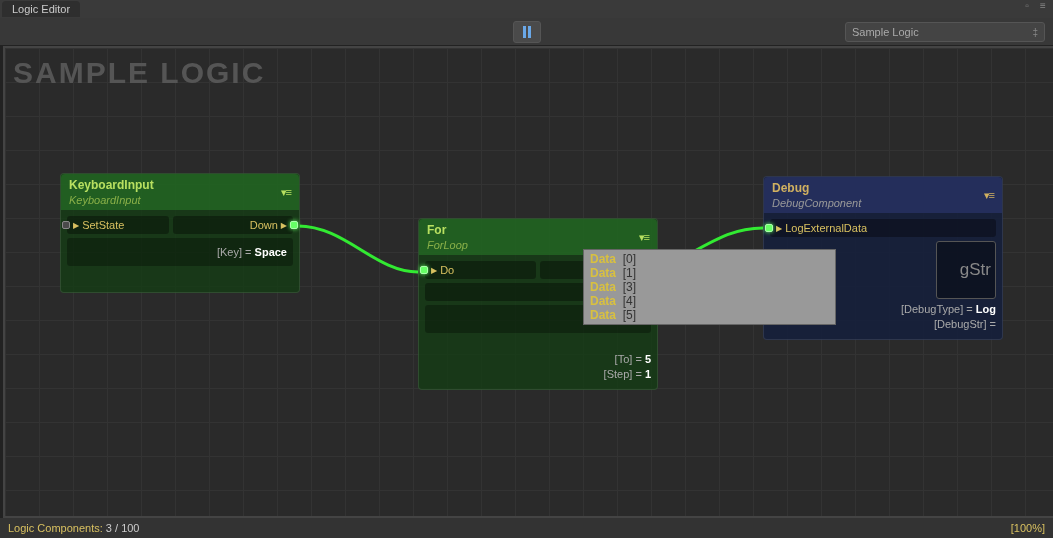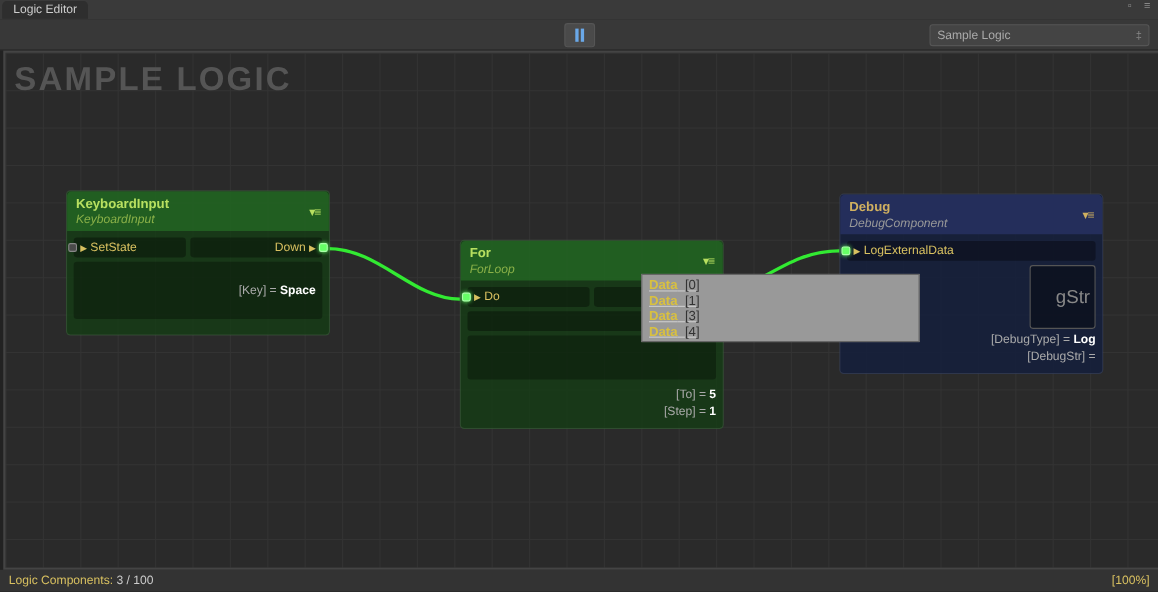--- a/index.html
+++ b/index.html
@@ -47,23 +47,23 @@
 .port { width: 8px; height: 8px; background: #4a4a4a; border: 1px solid #888; border-radius: 2px; position: absolute; }
 .port.active { background: #6f6; border-color: #afa; box-shadow: 0 0 4px #6f6; }
 .port.left { left: -5px; }
 .port.right { right: -5px; }
 
 .cable { position: absolute; pointer-events: none; }
 
 .kv-line { text-align: right; font-size: 11px; color: #aaa; margin-bottom: 3px; }
 .kv-line b { color: #fff; font-weight: bold; }
 
-.darkbox { background: rgba(0,0,0,0.3); border-radius: 3px; padding: 20px 6px; margin-bottom: 8px; }
-
-.popup { position: absolute; background: #999; border: 1px solid #666; padding: 2px; font-family: 'Courier New', monospace; font-size: 12px; z-index: 100; text-decoration: underline; }
+.darkbox { background: rgba(0,0,0,0.3); border-radius: 3px; padding: 8px 6px; margin-bottom: 20px; }
+
+.popup { position: absolute; background: #999; border: 1px solid #666; padding: 2px; font-family: 'Courier New', monospace; font-size: 12px; z-index: 100; }
 .popup .line { padding: 0 4px; white-space: nowrap; }
 .popup .line .dword { color: #d8c040; font-weight: bold; }
 .popup .line .idx { color: #333; }
 
 .input-box { background: rgba(0,0,0,0.4); border: 1px solid #555; border-radius: 3px; padding: 18px 4px; color: #888; font-size: 17px; flex: 1; }
 
 .statusbar { position: absolute; bottom: 0; left: 0; right: 0; height: 20px; background: #333; display: flex; align-items: center; justify-content: space-between; padding: 0 8px; font-size: 11px; }
 .statusbar .left { color: #d8c060; }
 .statusbar .left .count { color: #ccc; }
 .statusbar .right { color: #d8c060; }
@@ -184,20 +184,21 @@
         <span>[DebugStr] =</span>
       </div>
     </div>
   </div>
 
   <div class="popup" style="left:578px; top:201px; width:253px;" id="popup">
       <div class="line"><span class="dword">Data</span>&nbsp;&nbsp;<span class="idx">[0]</span></div>
       <div class="line"><span class="dword">Data</span>&nbsp;&nbsp;<span class="idx">[1]</span></div>
       <div class="line"><span class="dword">Data</span>&nbsp;&nbsp;<span class="idx">[3]</span></div>
       <div class="line"><span class="dword">Data</span>&nbsp;&nbsp;<span class="idx">[4]</span></div>
+      <div class="line"><span class="dword">Data</span>&nbsp;&nbsp;<span class="idx">[5]</span></div>
     </div>
 
 </div>
 
 <div class="statusbar">
   <div class="left">
     <span>Logic Components: </span><span class="count">3 / 100</span>
   </div>
   <div class="right">[100%]</div>
 </div>

